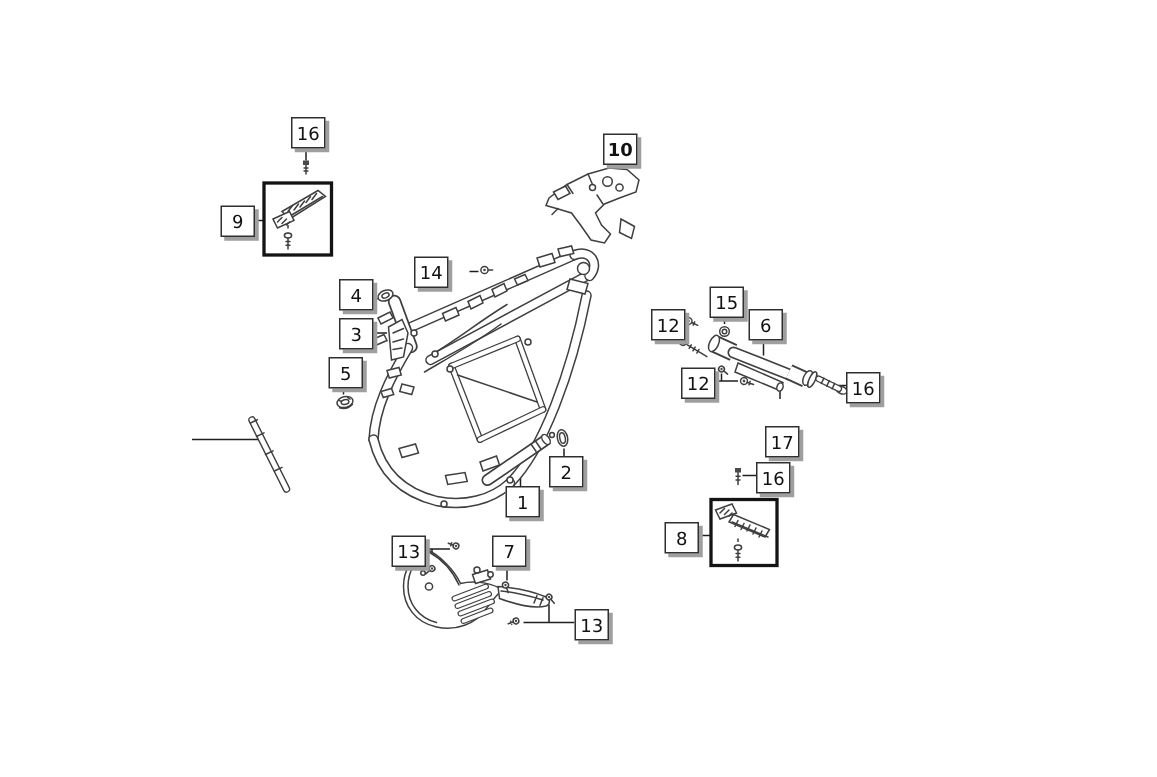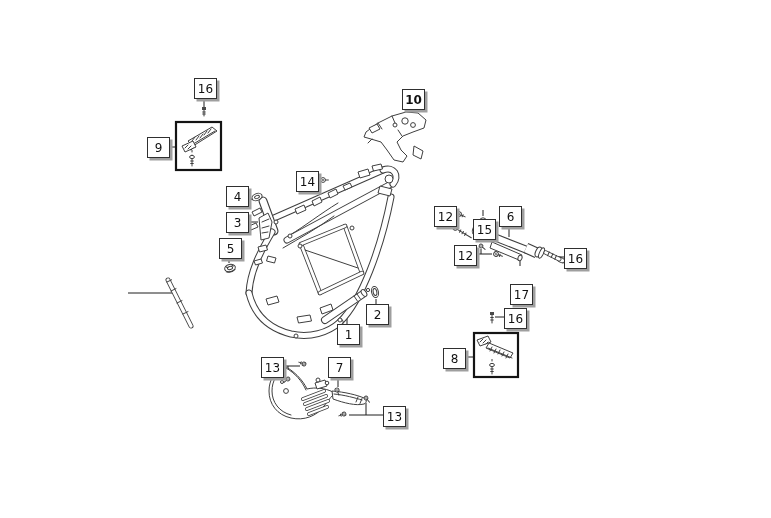--- a/index.html
+++ b/index.html
@@ -313,26 +313,26 @@
   <g transform="translate(492,312)">
     <rect class="fd" x="-2" y="0" width="4" height="3"></rect>
     <path class="ln" d="M0,3 V11 M-1.3,5.5 h2.6 M-1.3,8 h2.6"></path>
   </g>
 
 </svg>
 
 <div class="callout" style="left:194px;top:78px;">16</div>
 <div class="callout" style="left:147px;top:137px;">9</div>
 <div class="callout" style="left:402px;top:89px;font-weight:bold;">10</div>
-<div class="callout" style="left:296px;top:171px;">14</div>
+<div class="callout" style="left:276px;top:171px;">14</div>
 <div class="callout" style="left:226px;top:186px;">4</div>
 <div class="callout" style="left:226px;top:212px;">3</div>
 <div class="callout" style="left:219px;top:238px;">5</div>
 <div class="callout" style="left:434px;top:206px;">12</div>
-<div class="callout" style="left:473px;top:191px;margin-top:28px;">15</div>
+<div class="callout" style="left:473px;top:191px;">15</div>
 <div class="callout" style="left:499px;top:206px;">6</div>
 <div class="callout" style="left:454px;top:245px;">12</div>
 <div class="callout" style="left:510px;top:284px;">17</div>
 <div class="callout" style="left:564px;top:248px;">16</div>
 <div class="callout" style="left:366px;top:304px;">2</div>
 <div class="callout" style="left:337px;top:324px;">1</div>
 <div class="callout" style="left:261px;top:357px;">13</div>
 <div class="callout" style="left:328px;top:357px;">7</div>
 <div class="callout" style="left:383px;top:406px;">13</div>
 <div class="callout" style="left:443px;top:348px;">8</div>

